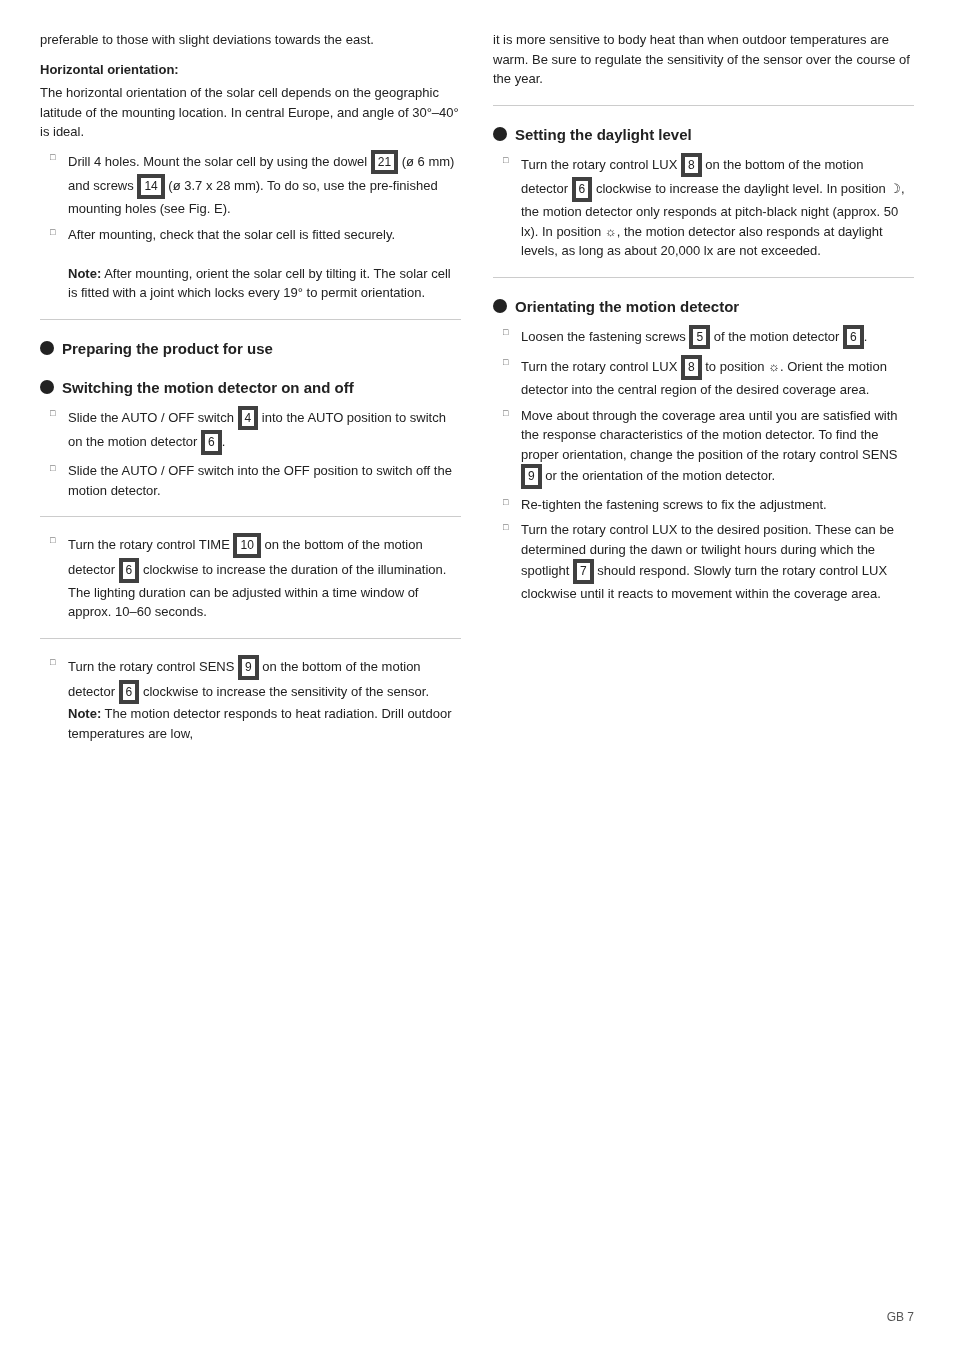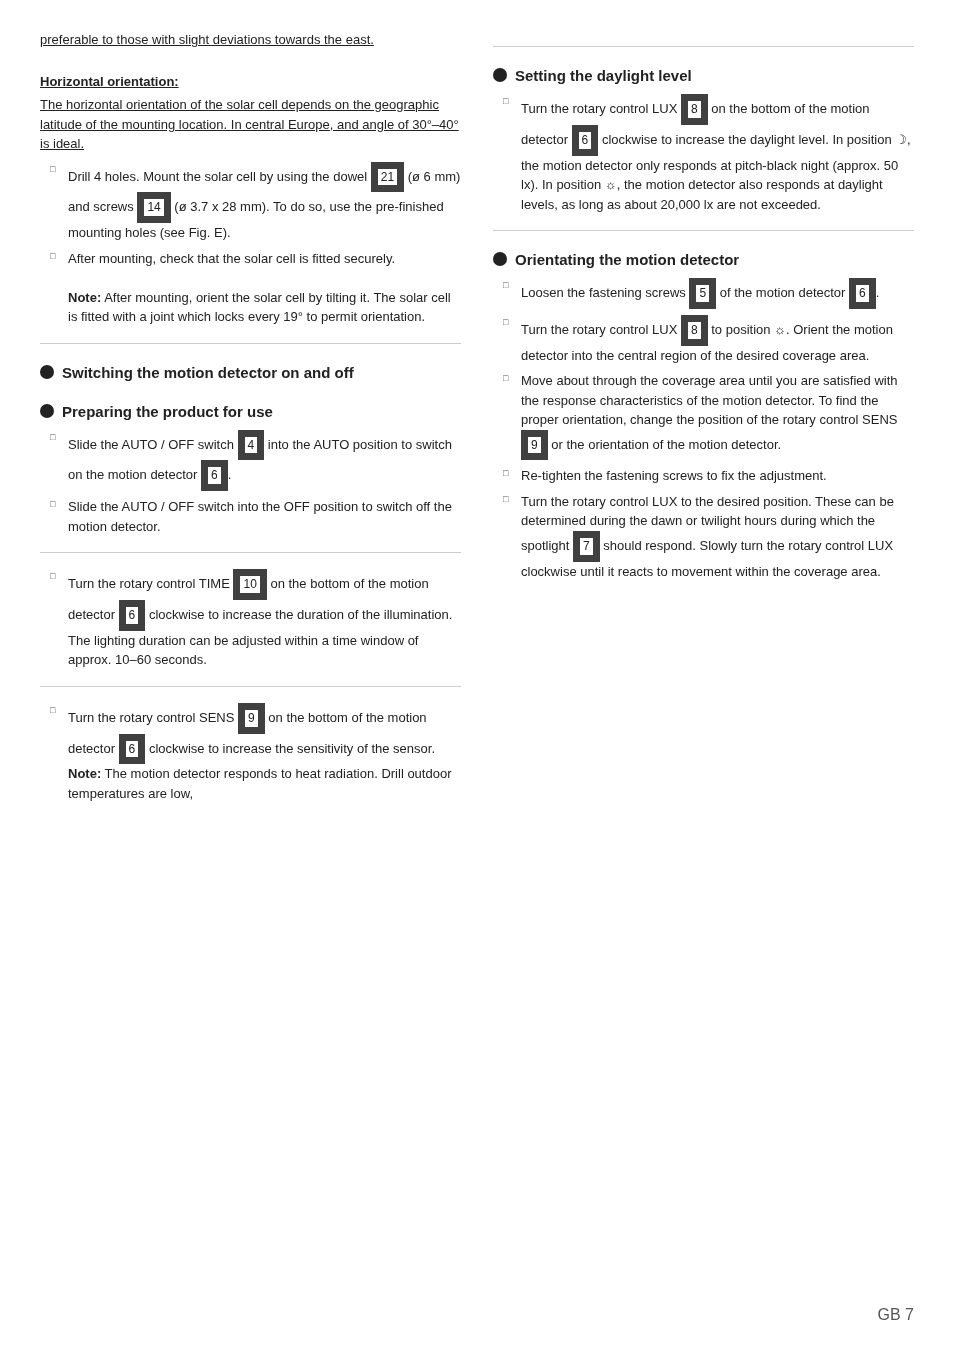--- a/index.html
+++ b/index.html
@@ -25,26 +25,25 @@
     }
     .col-left {
       flex: 1;
     }
     .col-right {
       flex: 1;
     }
     p {
       line-height: 1.5;
       margin-bottom: 8px;
-      text-decoration: underline;
     }
     .section-heading {
       font-weight: bold;
       margin-bottom: 4px;
-      margin-top: 22px;
+      margin-top: 10px;
     }
     .bullet-heading {
       display: flex;
       align-items: flex-start;
       margin-bottom: 8px;
       margin-top: 18px;
     }
     .bullet-dot {
       width: 14px;
       height: 14px;
@@ -75,37 +74,37 @@
     }
     .list-item-text {
       line-height: 1.5;
       flex: 1;
     }
     .note-bold {
       font-weight: bold;
     }
     .box-num {
       display: inline-block;
-      border: 7px solid #404040;
+      border: 4px solid #404040;
       padding: 0 3px;
       font-size: 12px;
       line-height: 1.4;
       min-width: 16px;
       text-align: left;
     }
     .divider-line {
       border: none;
       border-top: 1px solid #ccc;
       margin: 16px 0;
     }
     .page-footer {
       display: flex;
       justify-content: flex-end;
       padding-top: 16px;
-      font-size: 16px;
+      font-size: 12px;
       color: #555;
     }
     .moon-symbol {
       font-size: 13px;
     }
     .sun-symbol {
       font-size: 13px;
     }
   </style>
 </head>
@@ -135,26 +134,26 @@
           <br><br>
           <span class="note-bold">Note:</span>
           <span> After mounting, orient the solar cell by tilting it. The solar cell is fitted with a joint which locks every 19° to permit orientation.</span>
         </span>
       </div>
 
       <hr class="divider-line">
 
       <div class="bullet-heading">
         <div class="bullet-dot"></div>
+        <span class="bullet-heading-text">Preparing the product for use</span>
+      </div>
+
+      <div class="bullet-heading">
+        <div class="bullet-dot"></div>
         <span class="bullet-heading-text">Switching the motion detector on and off</span>
-      </div>
-
-      <div class="bullet-heading">
-        <div class="bullet-dot"></div>
-        <span class="bullet-heading-text">Preparing the product for use</span>
       </div>
 
       <div class="list-item">
         <span class="list-item-bullet">□</span>
         <span class="list-item-text">
           <span>Slide the AUTO / OFF switch </span><span class="box-num">4</span><span> into the AUTO position to switch on the motion detector </span><span class="box-num">6</span><span>.</span>
         </span>
       </div>
 
       <div class="list-item">
@@ -182,20 +181,21 @@
           <br>
           <span class="note-bold">Note:</span>
           <span>The motion detector responds to heat radiation. Drill outdoor temperatures are low,</span>
         </span>
       </div>
 
     </div>
 
     <div class="col-right">
 
+      <p>it is more sensitive to body heat than when outdoor temperatures are warm. Be sure to regulate the sensitivity of the sensor over the course of the year.</p>
 
       <hr class="divider-line">
 
       <div class="bullet-heading">
         <div class="bullet-dot"></div>
         <span class="bullet-heading-text">Setting the daylight level</span>
       </div>
 
       <div class="list-item">
         <span class="list-item-bullet">□</span>

